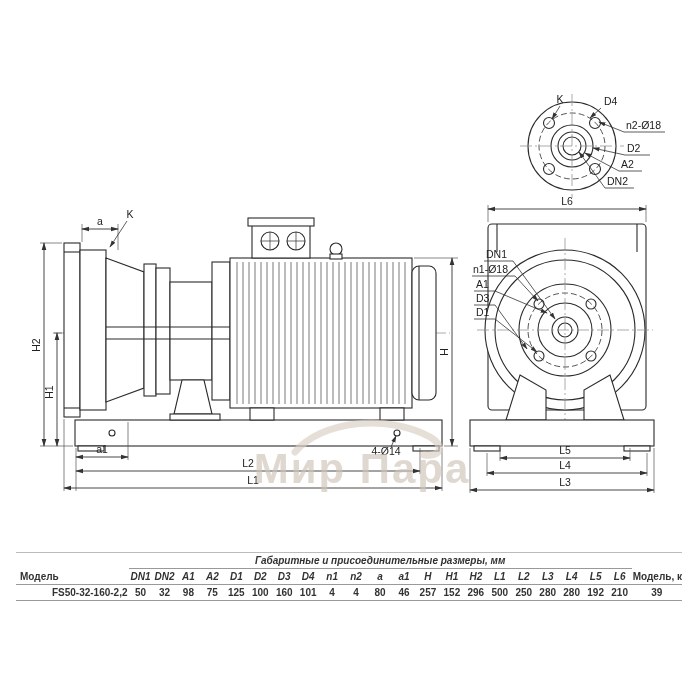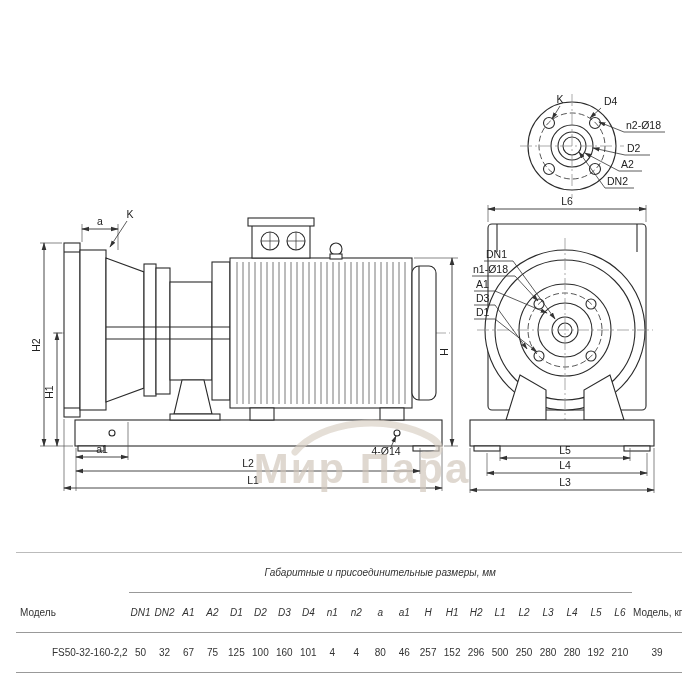--- a/index.html
+++ b/index.html
@@ -2,21 +2,21 @@
 <html><head>
 <meta charset="utf-8">
 <style>
   html,body{margin:0;padding:0;background:#fff;}
   body{width:700px;height:700px;font-family:"Liberation Sans",sans-serif;color:#333;overflow:hidden;}
   .drawing-wrap{width:700px;height:538px;position:relative;}
   svg text{font-family:"Liberation Sans",sans-serif;font-size:10.5px;fill:#222;}
   svg .dim-label{font-size:10.5px;}
   
   .dims-table{border-collapse:collapse;table-layout:fixed;width:666px;margin:14px 0 0 16px;font-size:10px;color:#333;}
-  .dims-table th,.dims-table td{font-weight:normal;padding:14px 1px;text-align:center;white-space:nowrap;overflow:hidden;}
+  .dims-table th,.dims-table td{font-weight:bold;padding:2px 1px;text-align:center;white-space:nowrap;overflow:hidden;}
   .dims-table .col-model{width:108px;text-align:right;padding-left:4px;}
   .dims-table .col-mass{width:48px;}
   .dims-table .title-cell{font-style:italic;border-bottom:1px solid #999;border-top:1px solid #bbb;}
   .dims-table .hdr{font-style:italic;border-bottom:1px solid #999;}
   .dims-table .rowspan-hdr{border-bottom:1px solid #999;border-top:1px solid #bbb;vertical-align:bottom;}
   .dims-table .val{border-bottom:1px solid #999;}
 </style>
 </head>
 <body>
 
@@ -262,21 +262,21 @@
     <th class="hdr">L2</th>
     <th class="hdr">L3</th>
     <th class="hdr">L4</th>
     <th class="hdr">L5</th>
     <th class="hdr">L6</th>
   </tr>
   <tr>
     <td class="col-model val">FS50-32-160-2,2</td>
     <td class="val">50</td>
     <td class="val">32</td>
-    <td class="val">67</td>
+    <td class="val">98</td>
     <td class="val">75</td>
     <td class="val">125</td>
     <td class="val">100</td>
     <td class="val">160</td>
     <td class="val">101</td>
     <td class="val">4</td>
     <td class="val">4</td>
     <td class="val">80</td>
     <td class="val">46</td>
     <td class="val">257</td>

